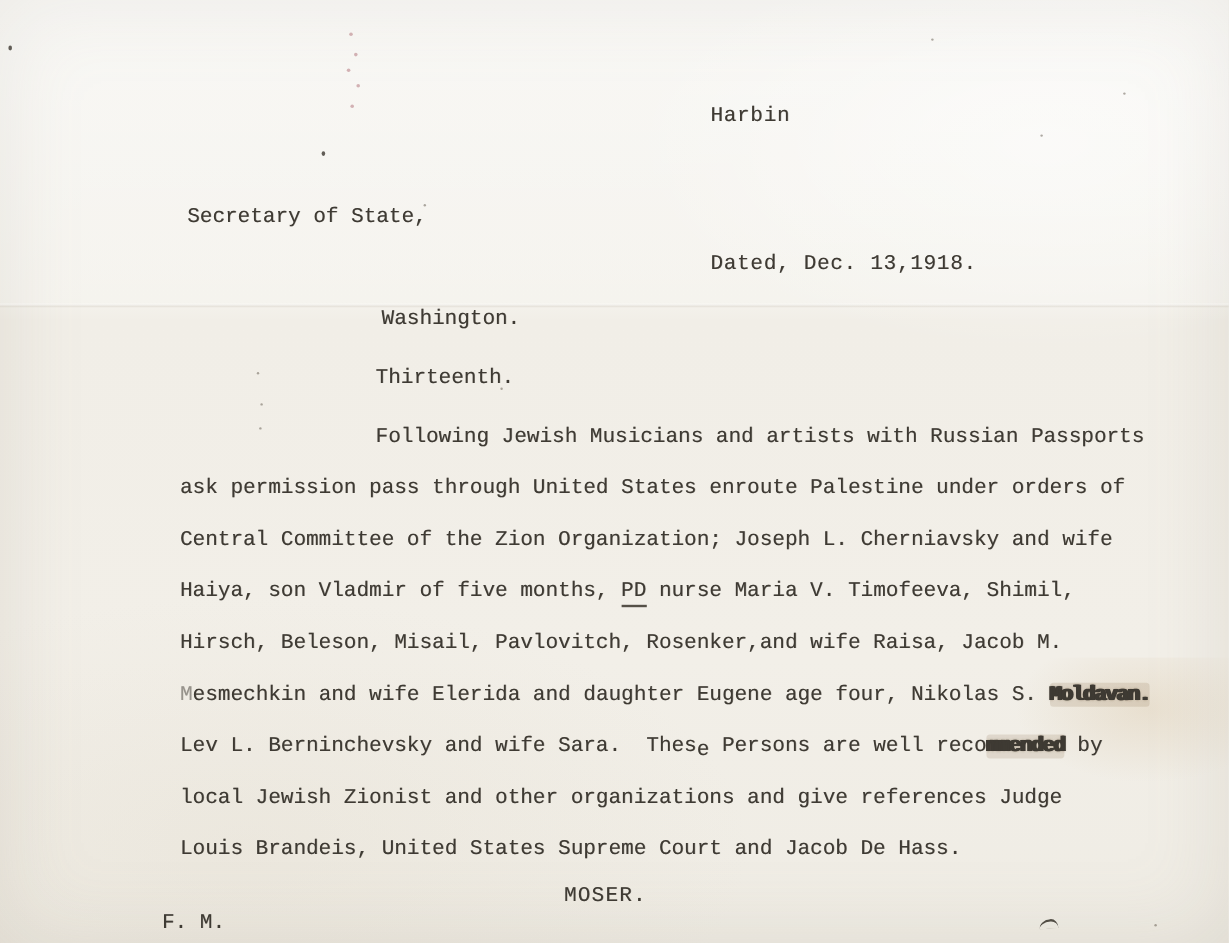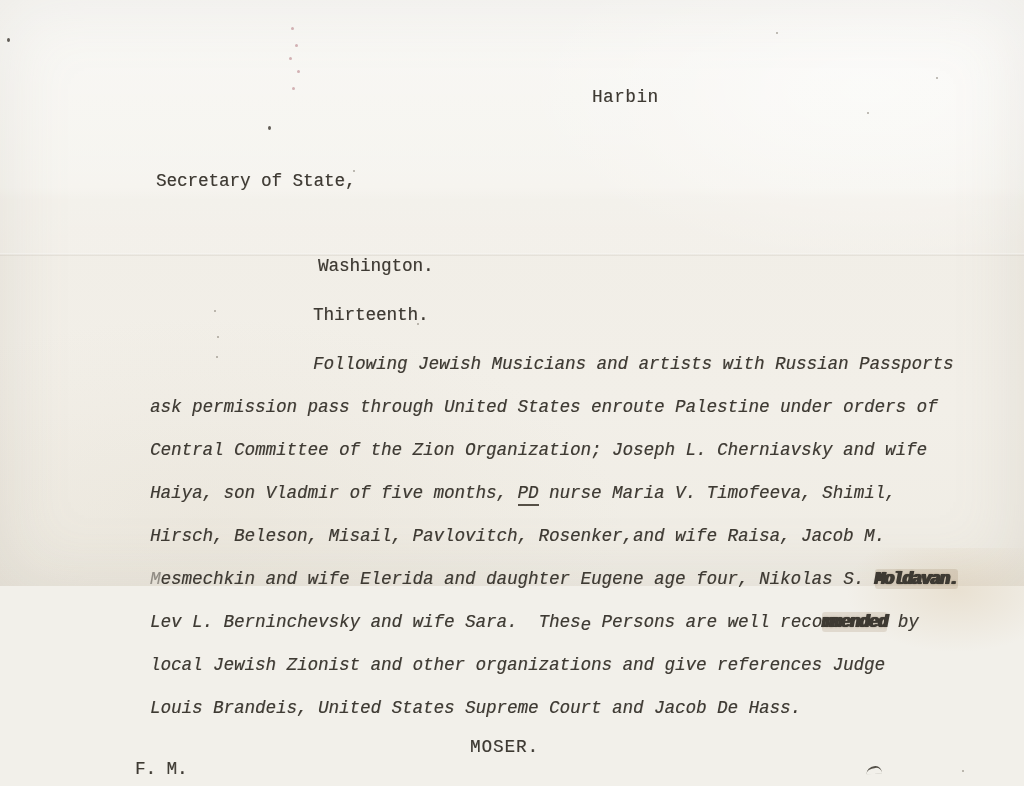--- a/index.html
+++ b/index.html
@@ -4,21 +4,21 @@
 <style>
   html, body { margin: 0; padding: 0; }
   body {
     width: 1024px; height: 786px;
     overflow: hidden;
     font-family: "Liberation Mono", "DejaVu Sans Mono", monospace;
     background: #f2f0ea;
   }
   .page {
     position: relative;
-    width: 1024px; height: 586px;
+    width: 1024px; height: 786px;
     background:
       radial-gradient(ellipse 600px 300px at 20% 90%, rgba(222,214,198,0.25), rgba(222,214,198,0) 70%),
       radial-gradient(ellipse 500px 250px at 85% 15%, rgba(255,255,255,0.5), rgba(255,255,255,0) 70%),
       linear-gradient(180deg, #f5f4f0 0%, #f4f2ec 32%, #f1eee7 34%, #f2efe8 70%, #efece4 100%);
     box-shadow: inset 0 0 70px rgba(150,140,120,0.18);
     color: #3e3a33;
     font-size: 17.5px;
   }
   .band-top {
     position: absolute; left: 0; top: 0; width: 1024px; height: 253px;
@@ -33,21 +33,21 @@
   .blotch {
     position: absolute; left: 845px; top: 548px; width: 185px; height: 105px;
     background: radial-gradient(ellipse at 60% 40%, rgba(205,178,136,0.25), rgba(205,178,136,0) 70%);
     pointer-events: none;
   }
   .txt { position: absolute; white-space: pre; text-shadow: 0.4px 0 rgba(62,58,51,0.45); }
   .tg-header { left: 592px; top: -5px; line-height: 41px; letter-spacing: 0.6px; }
   .addr1 { left: 156px; top: 171px; text-align: right; }
   .addr2 { left: 318px; top: 214px; margin-top: 42px; }
   .subject { left: 313px; top: 305px; }
-  .body-block { left: 150px; top: 343px; line-height: 43px; font-style: italic; }
+  .body-block { left: 150px; top: 343px; line-height: 43px; }
   .body-block .line { white-space: pre; }
   .line.indent { padding-left: 163px; }
   .sig { left: 457px; top: 737px; letter-spacing: 1px; margin-left: 13px; }
   .initials { left: 135px; top: 759px; }
   .seg-u { border-bottom: 2px solid rgba(58,52,42,0.85); padding-bottom: 1px; }
   .seg-sub { position: relative; top: 3px; }
   .seg-faint { opacity: 0.5; }
   .seg-smudge {
     font-weight: bold;
     letter-spacing: -1.2px;
@@ -89,20 +89,21 @@
   <div class="speck gray" style="left:353px;top:170px;"></div>
   <div class="speck gray" style="left:417px;top:323px;"></div>
   <div class="speck gray" style="left:214px;top:310px;"></div>
   <div class="speck gray" style="left:217px;top:336px;"></div>
   <div class="speck gray" style="left:216px;top:356px;"></div>
   <div class="speck gray" style="left:962px;top:770px;"></div>
   <div class="squiggle"></div>
 
   <div class="txt tg-header">
     <div>Harbin</div>
+    <div>Dated, Dec. 13,1918.</div>
   </div>
 
   <div class="txt addr1">Secretary of State,</div>
   <div class="txt addr2">Washington.</div>
 
   <div class="txt subject">Thirteenth.</div>
 
   <div class="txt body-block" id="body-lines"><div class="line indent"><span class="seg-n">Following Jewish Musicians and artists with Russian Passports</span></div><div class="line"><span class="seg-n">ask permission pass through United States enroute Palestine under orders of</span></div><div class="line"><span class="seg-n">Central Committee of the Zion Organization; Joseph L. Cherniavsky and wife</span></div><div class="line"><span class="seg-n">Haiya, son Vladmir of five months, </span><span class="seg-u">PD</span><span class="seg-n"> nurse Maria V. Timofeeva, Shimil,</span></div><div class="line"><span class="seg-n">Hirsch, Beleson, Misail, Pavlovitch, Rosenker,and wife Raisa, Jacob M.</span></div><div class="line"><span class="seg-faint">M</span><span class="seg-n">esmechkin and wife Elerida and daughter Eugene age four, Nikolas S. </span><span class="seg-smudge">Moldavan.</span></div><div class="line"><span class="seg-n">Lev L. Berninchevsky and wife Sara.  Thes</span><span class="seg-sub">e</span><span class="seg-n"> Persons are well reco</span><span class="seg-smudge">mmended</span><span class="seg-n"> by</span></div><div class="line"><span class="seg-n">local Jewish Zionist and other organizations and give references Judge</span></div><div class="line"><span class="seg-n">Louis Brandeis, United States Supreme Court and Jacob De Hass.</span></div></div>
 
   <div class="txt sig">MOSER.</div>

